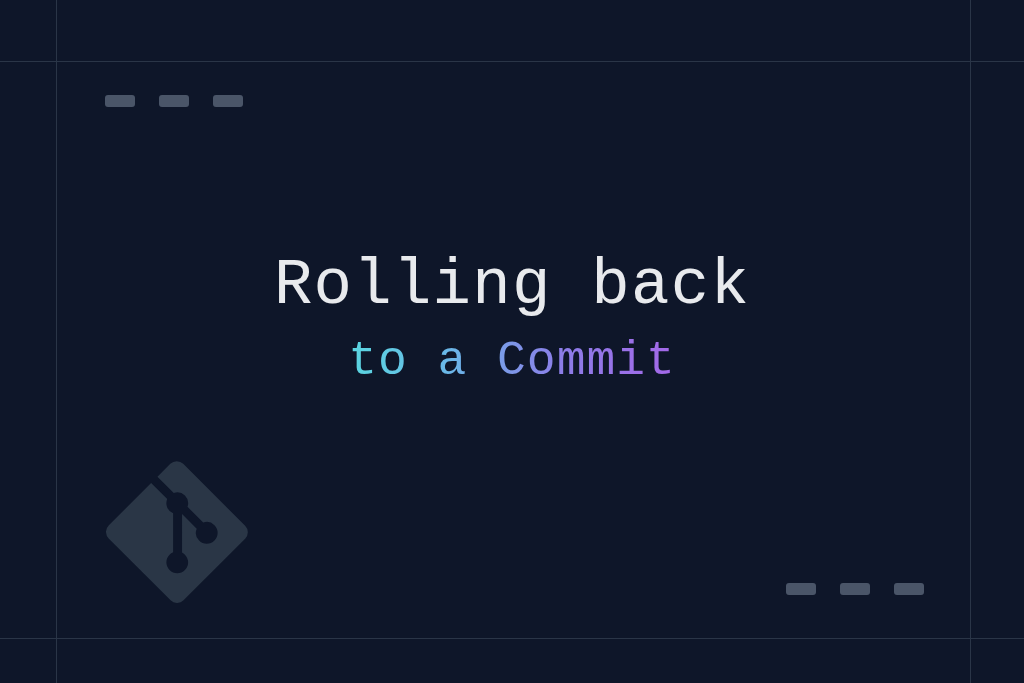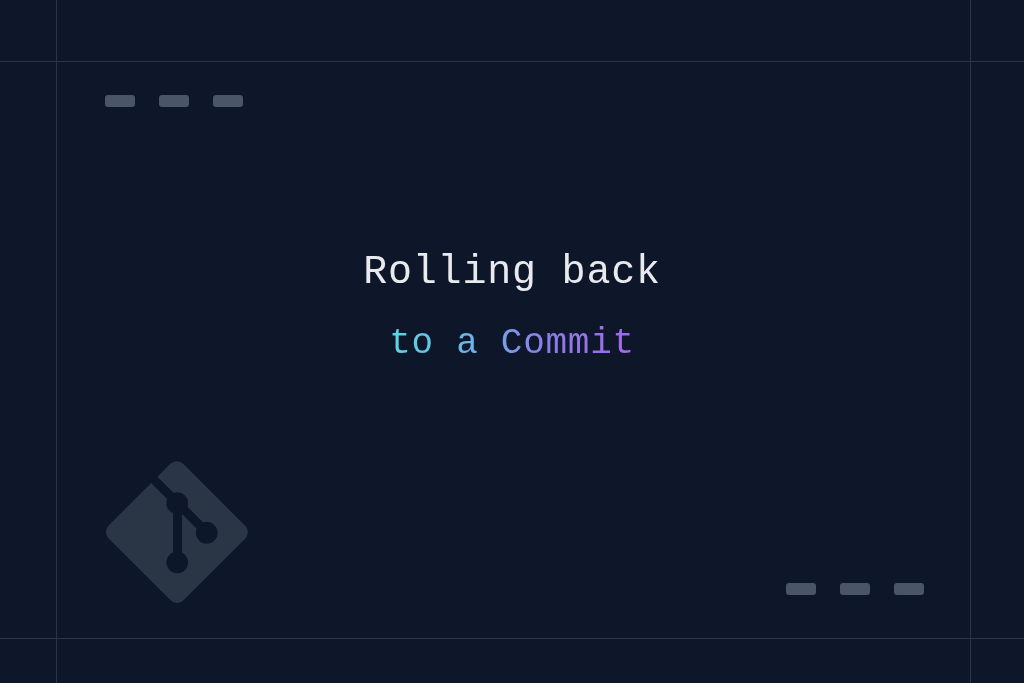--- a/index.html
+++ b/index.html
@@ -91,29 +91,29 @@
     
     .title-container {
       position: absolute;
       top: 250px;
       left: 0;
       width: 100%;
       text-align: center;
     }
     
     .title-line1 {
-      font-size: 40px;
+      font-size: 64px;
       color: #e8eaed;
       font-weight: 400;
       letter-spacing: 0.02em;
-      margin-bottom: 28px;
+      margin-bottom: 12px;
     }
     
     .title-line2 {
-      font-size: 36px;
+      font-size: 48px;
       font-weight: 400;
       letter-spacing: 0.02em;
       background: linear-gradient(90deg, #5ad6e0 0%, #6ab8e8 30%, #8c7de8 65%, #a468e8 100%);
       -webkit-background-clip: text;
       background-clip: text;
       -webkit-text-fill-color: transparent;
       display: inline-block;
     }
   </style>
 </head>

